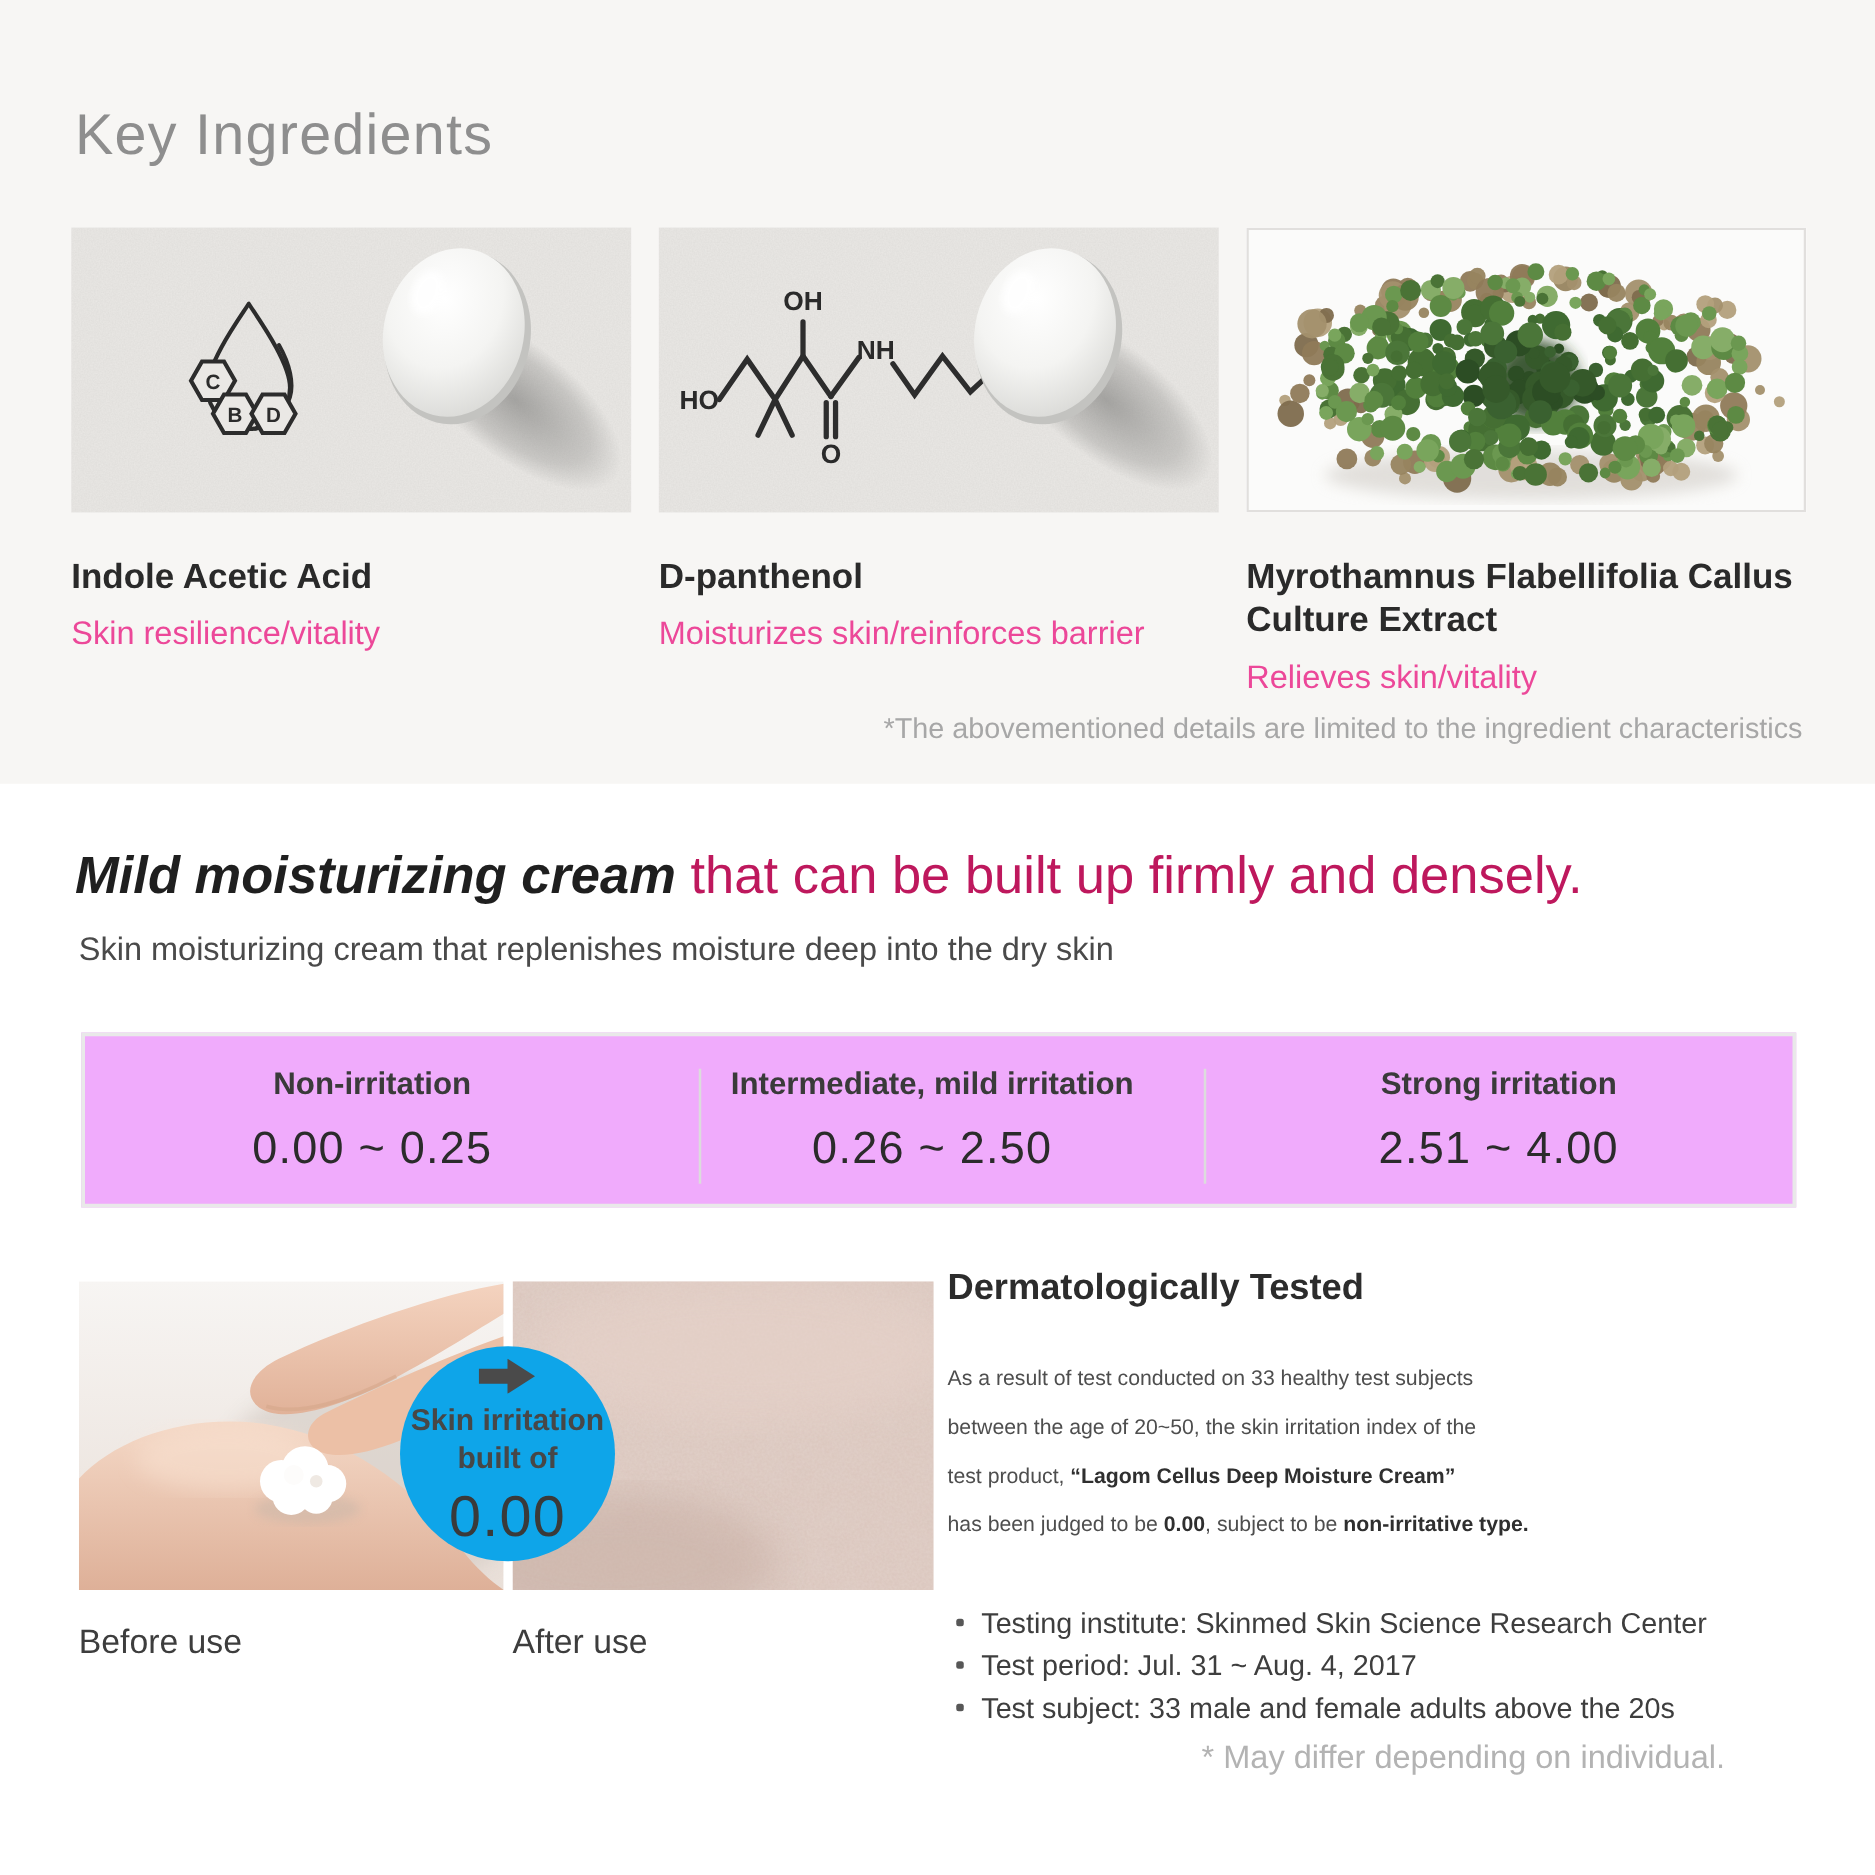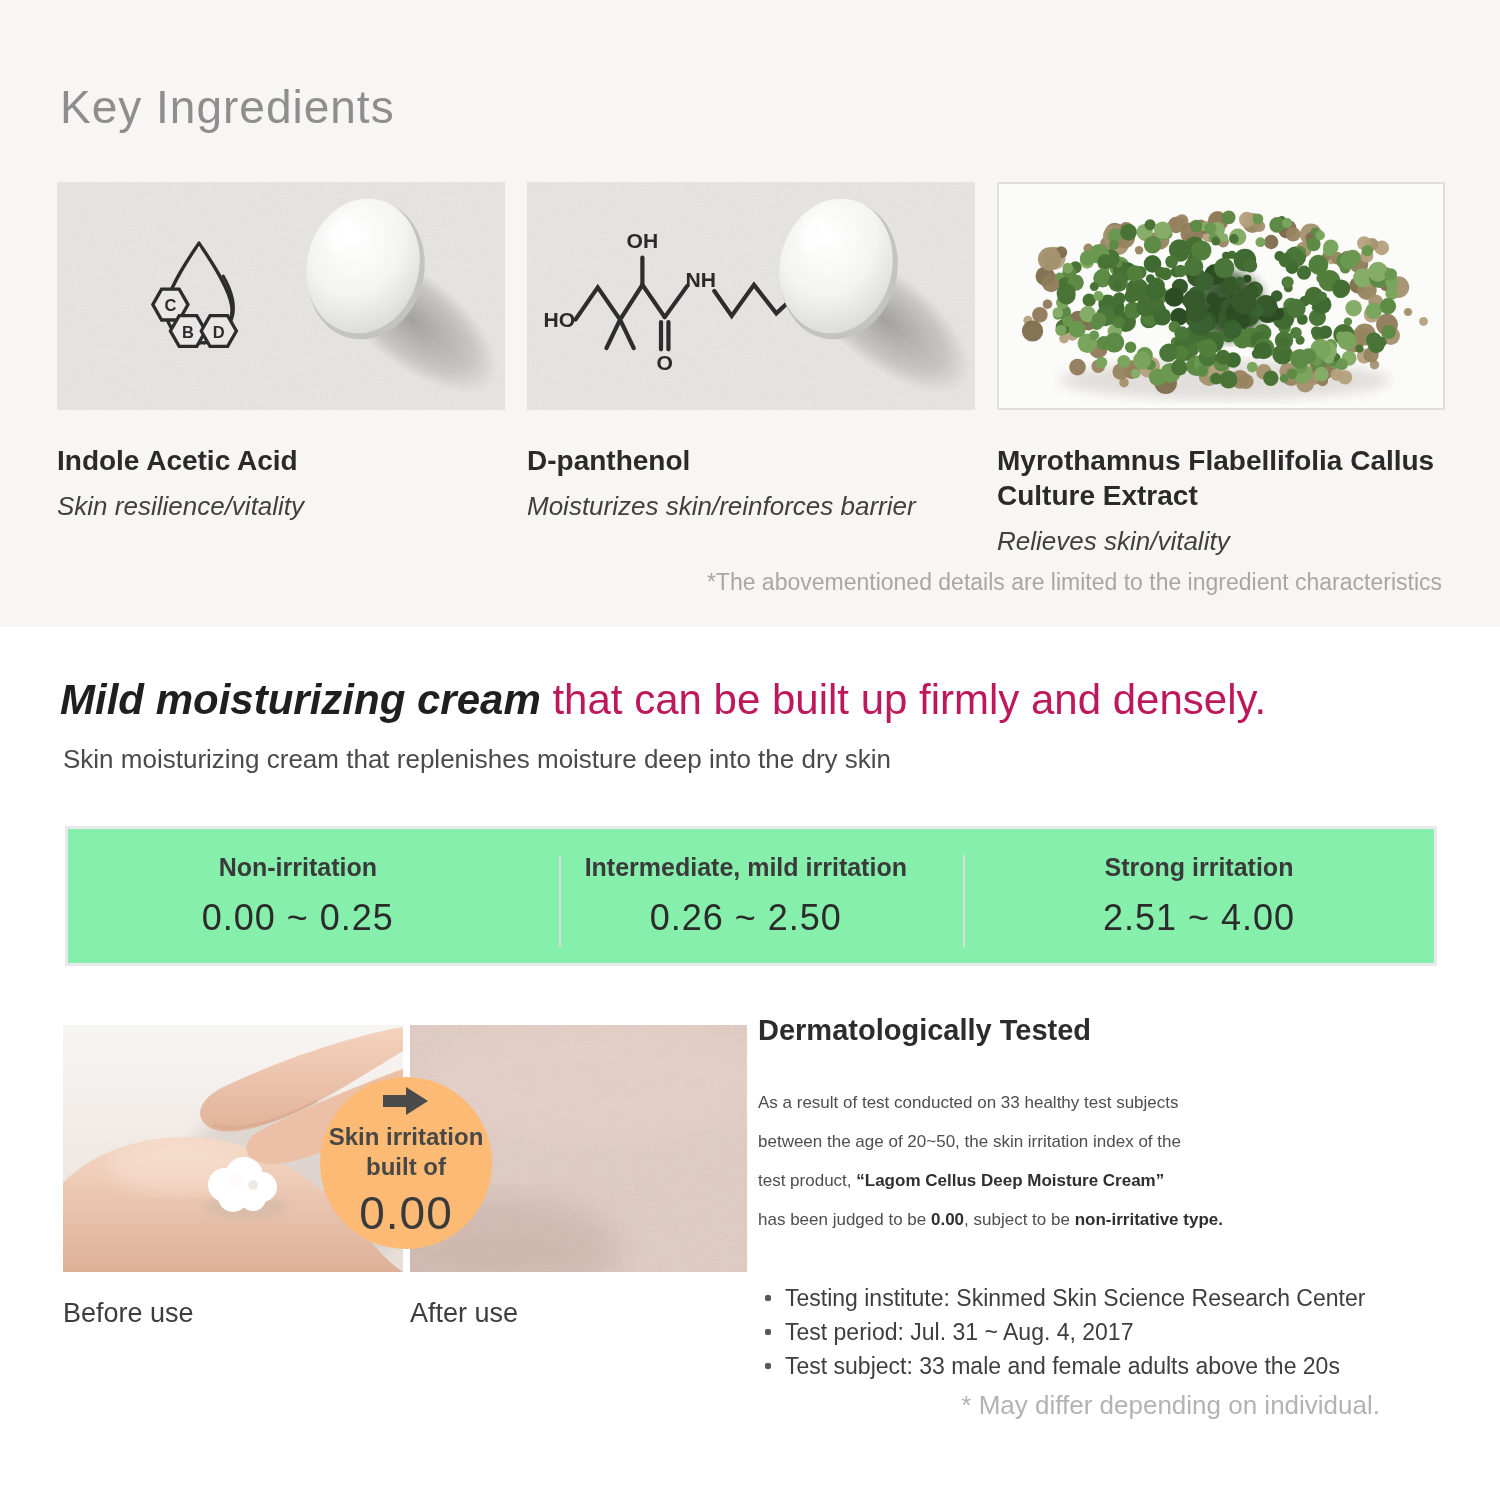--- a/index.html
+++ b/index.html
@@ -13,47 +13,47 @@
   .key-title{left:60px;top:80px;margin:0;font-size:46px;font-weight:300;
              color:#8e8e8e;letter-spacing:1px;}
 
   
   .cards{left:57px;top:182px;width:1390px;display:flex;gap:22px;}
   .card{width:448px;flex:0 0 448px;margin:0;}
   .card-img{width:448px;height:228px;position:relative;overflow:hidden;background:#eae8e5;}
   .card-img.photo{background:#fdfdfd;}
   .card-img svg{position:absolute;}
   .card-title{margin-top:33px;font-size:28px;font-weight:700;color:#2a2a2a;line-height:35px;}
-  .card-sub{margin-top:13px;font-size:26px;color:#404040;line-height:30px;font-style:italic;}
+  .card-sub{margin-top:13px;font-size:26px;color:#ec4899;line-height:30px;}
   .disclaimer{right:58px;top:569px;font-size:23px;color:#a7a7a7;}
 
   
   .headline{left:60px;top:676px;margin:0;font-size:42px;white-space:nowrap;}
   .headline .hb{font-weight:700;color:#1f1f1f;font-style:italic;}
   .headline .hl{font-weight:300;color:#be185d;}
   .subheadline{left:63px;top:744px;font-size:26px;color:#4a4a4a;}
 
   
   .itable{left:65px;top:826px;width:1366px;height:134px;border:3px solid #e9e9e9;
-          background:#86efac;display:flex;gap:32px;}
+          background:#f0abfc;display:flex;gap:32px;}
   .tcol{display:flex;flex-direction:column;justify-content:center;align-items:center;
         position:relative;}
   .tcol.c1{width:35.3%;} .tcol.c2{width:28.6%;} .tcol.c3{width:36.1%;}
   .tcol.c2::before,.tcol.c3::before{content:"";position:absolute;left:-1px;top:26px;bottom:16px;
         width:2px;background:#dcdcdc;}
   .tlabel{font-size:25px;font-weight:700;color:#3a3a3a;margin-bottom:15px;}
   .trange{font-size:36px;color:#2b2b2b;letter-spacing:1px;}
 
   
   .ba-wrap{left:63px;top:1025px;width:684px;height:330px;}
   .ba-img{position:absolute;top:0;height:247px;overflow:hidden;}
   .ba-img.before{left:0;width:340px;}
   .ba-img.after{left:347px;width:337px;}
   .badge{position:absolute;left:257px;top:52px;width:172px;height:172px;border-radius:50%;
-         background:#fdba74;display:flex;flex-direction:column;align-items:center;
+         background:#0ea5e9;display:flex;flex-direction:column;align-items:center;
          justify-content:center;text-align:center;z-index:5;}
   .badge-arrow{margin-bottom:7px;}
   .badge-line{font-size:24px;font-weight:600;color:#474747;line-height:30px;}
   .badge-value{font-size:46px;font-weight:300;color:#3a3a3a;margin-top:4px;letter-spacing:1px;}
   .ba-label{position:absolute;top:273px;font-size:27px;color:#3d3d3d;text-align:left;}
   .ba-label.bl{left:0;width:340px;}
   .ba-label.al{left:347px;width:337px;}
 
   
   .derm{left:758px;top:1014px;width:652px;}

